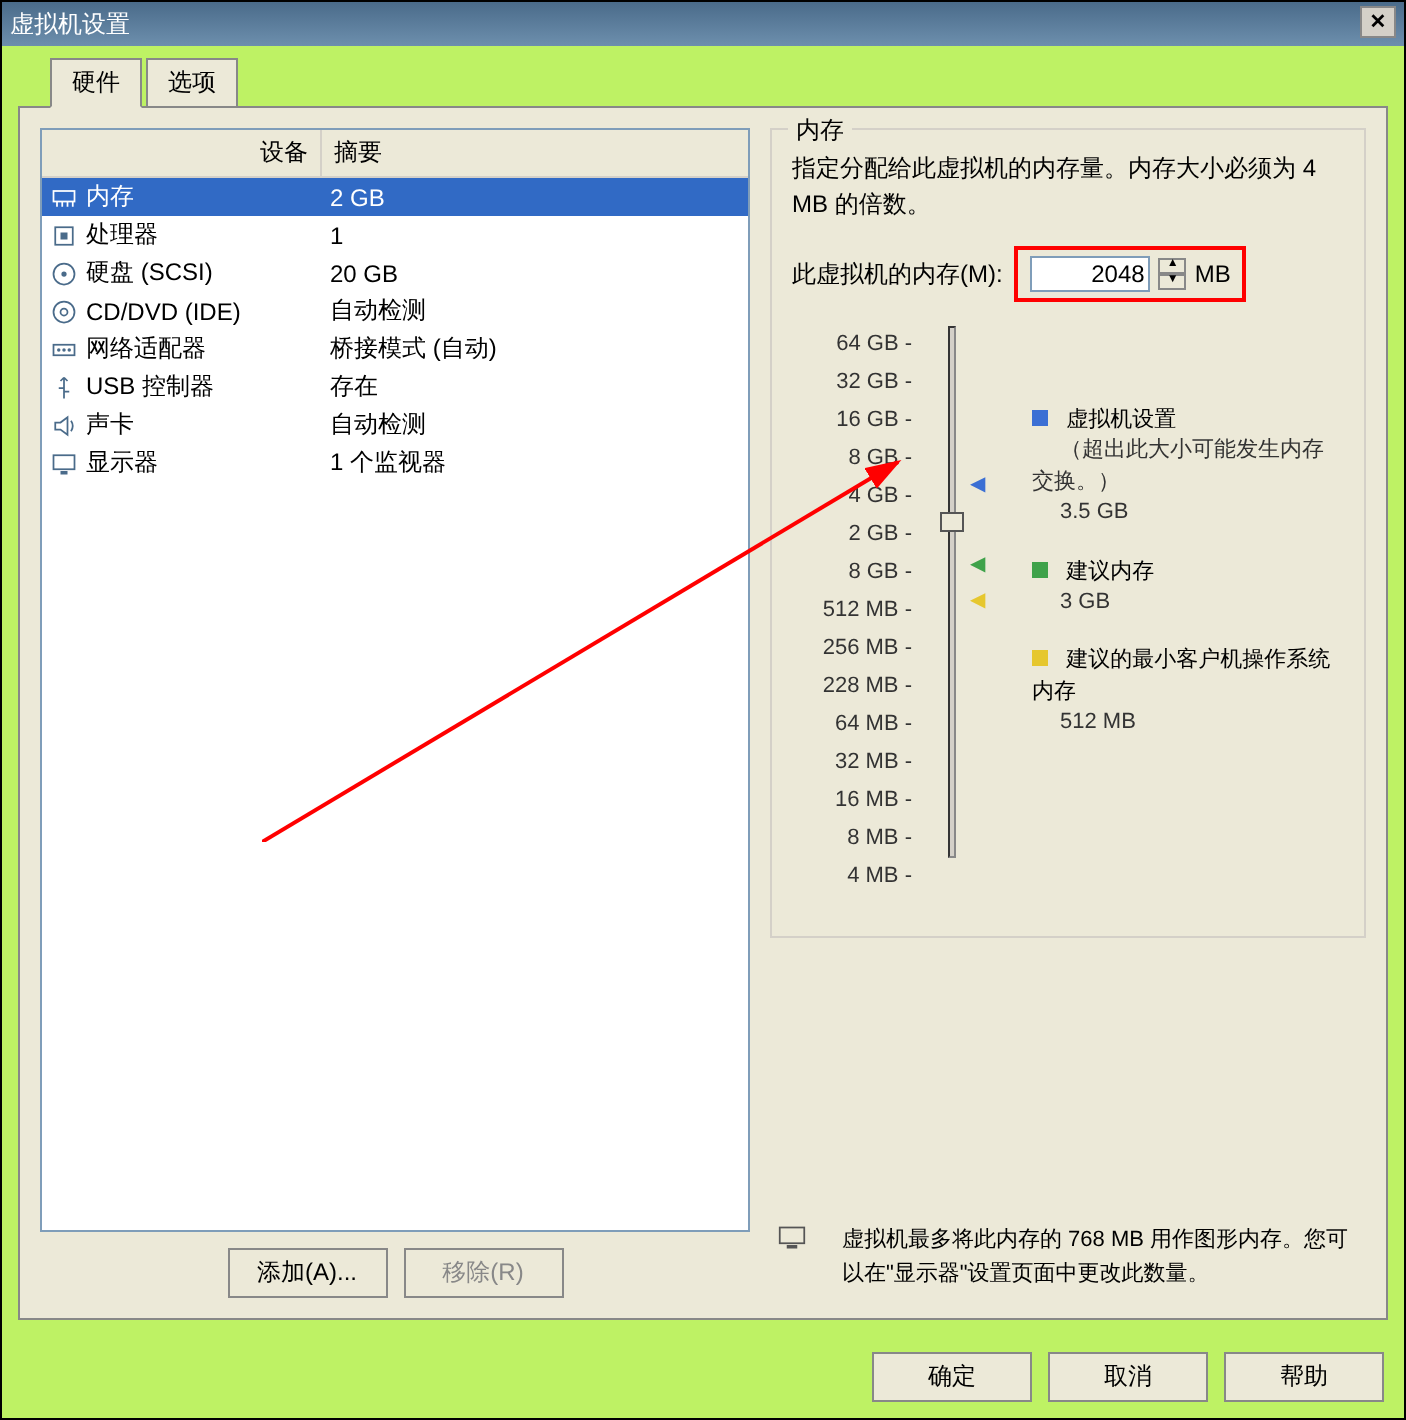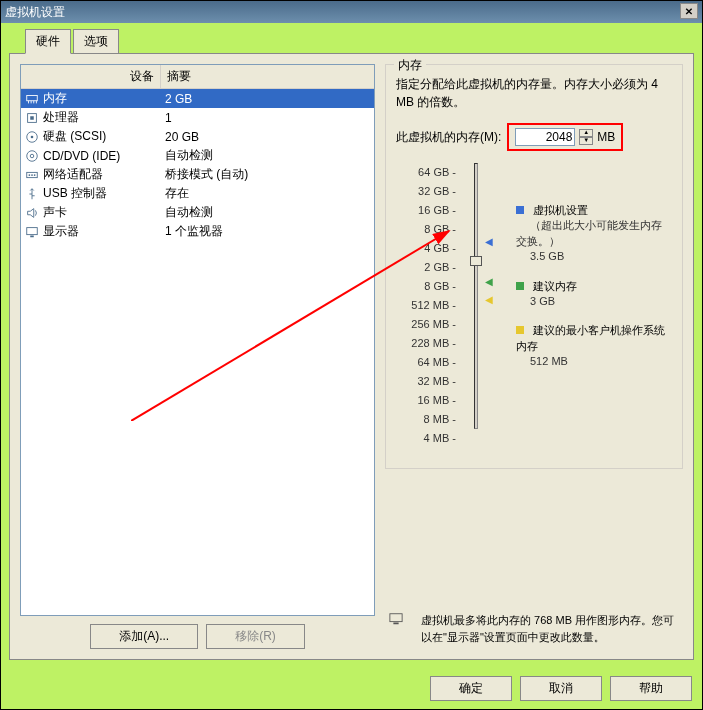--- a/index.html
+++ b/index.html
@@ -16,21 +16,21 @@
 .thead { display: flex; background: #ece9d8; border-bottom: 1px solid #d4d0c8; }
 .thead .th { padding: 3px 6px; border-right: 1px solid #d4d0c8; }
 .thead .th:first-child { width: 140px; text-align: right; }
 .thead .th:last-child { flex: 1; border-right: none; }
 .row { display: flex; padding: 1px 4px; align-items: center; cursor: pointer; }
 .row.selected { background: #316ac5; color: #fff; }
 .row .cell1 { width: 140px; display: flex; align-items: center; gap: 4px; }
 .row .cell2 { flex: 1; }
 .row .ic { width: 14px; height: 14px; display: inline-flex; align-items: center; justify-content: center; }
 .left-btns { display: flex; justify-content: center; gap: 8px; margin-top: 8px; }
-.btn { min-width: 80px; padding: 3px 28px; font-size: 12px; background: #ece9d8; border: 1px solid #888; cursor: pointer; text-align: center; }
+.btn { min-width: 80px; padding: 3px 0; font-size: 12px; background: #ece9d8; border: 1px solid #888; cursor: pointer; text-align: center; }
 .btn.disabled { color: #888; }
 .right { flex: 1; display: flex; flex-direction: column; font-size: 12px; }
 .group { border: 1px solid #d4d0c8; padding: 10px 10px 10px 10px; position: relative; margin-bottom: 8px; }
 .group-title { position: absolute; top: -8px; left: 8px; background: #ece9d8; padding: 0 4px; font-size: 12px; }
 .desc { line-height: 1.5; margin-bottom: 12px; }
 .memrow { display: flex; align-items: center; gap: 6px; }
 .memrow .redbox { border: 2px solid #f00; padding: 3px 6px; display: flex; align-items: center; gap: 4px; }
 .memrow input { width: 60px; text-align: right; font-size: 12px; padding: 1px 2px; border: 1px solid #7f9db9; }
 .spin { width: 14px; display: flex; flex-direction: column; }
 .spin div { height: 8px; border: 1px solid #888; background: #ece9d8; font-size: 6px; text-align: center; line-height: 5px; cursor: pointer; }

